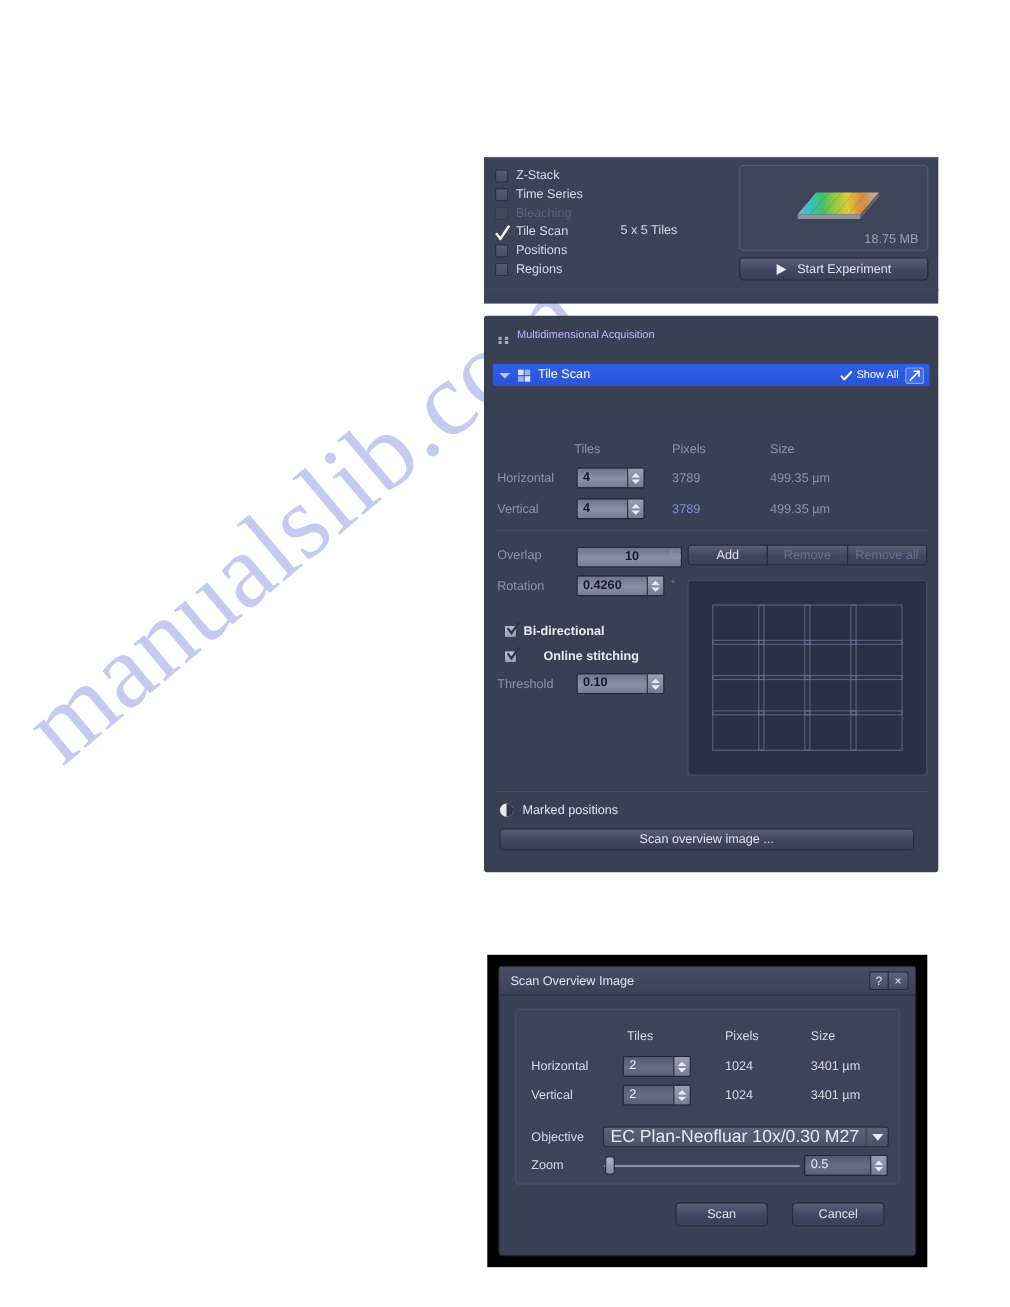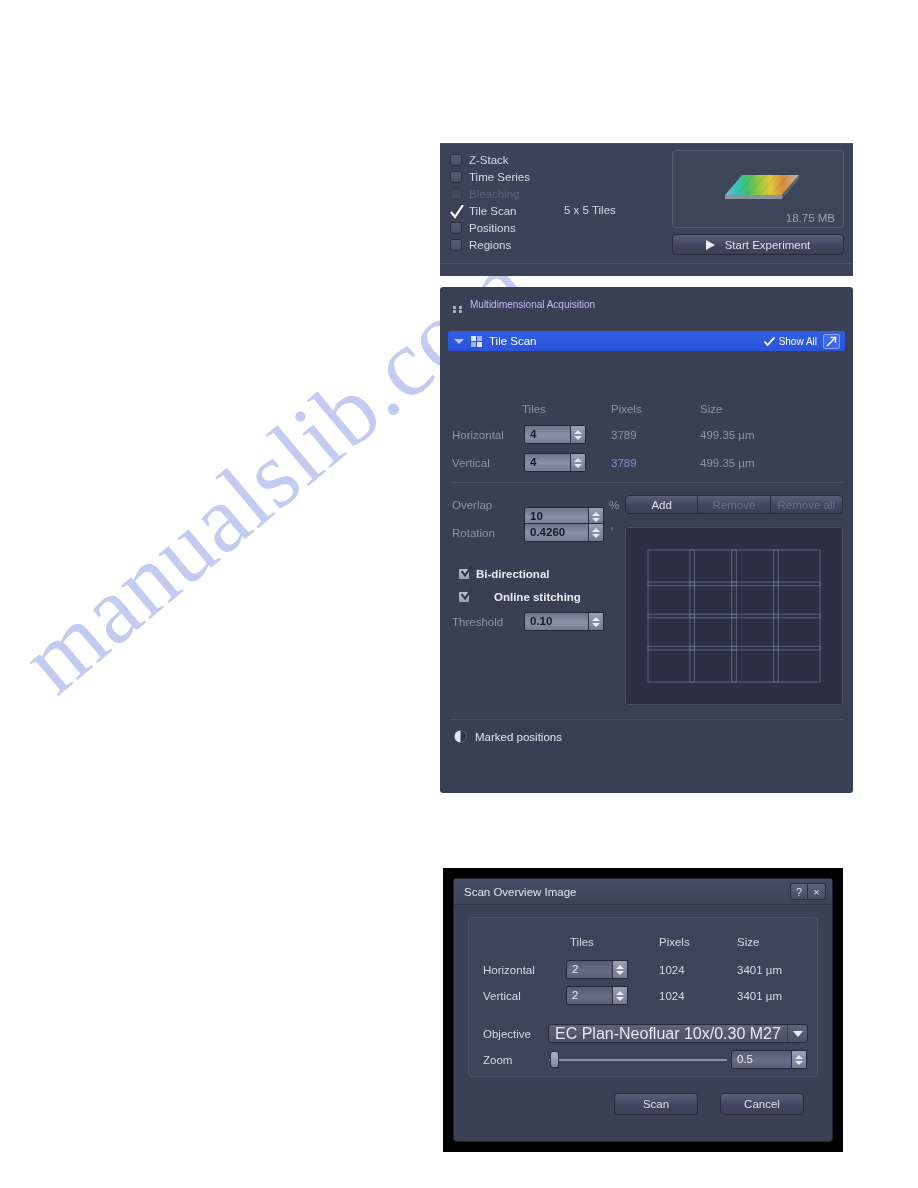--- a/index.html
+++ b/index.html
@@ -421,21 +421,21 @@
             </span>
           </div>
           <div class="val-blue" style="position:absolute;left:171px;top:170px;">3789</div>
           <div class="lbl" style="position:absolute;left:260px;top:170px;">499.35 µm</div>
         </div>
       </div>
 
     <div class="divline b" style="left:10px;top:195px;width:394px;"></div>
 
     <div class="lbl" style="position:absolute;left:12px;top:212px;">Overlap</div>
-    <div class="field" style="position:absolute;left:84px;top:220px;width:80px;">
+    <div class="field" style="position:absolute;left:84px;top:210px;width:96px;flex-direction:column;">
       <span class="fval">10</span>
       <span class="spin">
           <i class="up"></i>
           <i class="down"></i>
         </span>
     </div>
     <div class="lbl" style="position:absolute;left:169px;top:212px;">%</div>
 
     <div class="lbl" style="position:absolute;left:12px;top:240px;">Rotation</div>
     <div class="field" style="position:absolute;left:84px;top:236px;width:80px;">
@@ -504,20 +504,23 @@
     <div class="divline b" style="left:10px;top:432px;width:394px;"></div>
 
     <div style="position:absolute;left:14px;top:443px;display:flex;align-items:center;gap:8px;">
       <svg width="13" height="13" viewBox="0 0 13 13">
         <circle cx="6.5" cy="6.5" r="6" fill="#e4e7f0"></circle>
         <path d="M6.5 0.5 A6 6 0 0 1 6.5 12.5 Z" fill="#30354a"></path>
       </svg>
       <span style="color:#e2e5ee;font-size:11.5px;">Marked positions</span>
     </div>
 
+    <div class="btn" style="position:absolute;left:14px;top:466px;width:377px;height:20px;">
+      <span>Scan overview image ...</span>
+    </div>
   </div>
 
   <div class="panel" id="dlgFrame">
     <div id="dlg">
 
       <div class="dlgTitle">
         <span class="t">Scan Overview Image</span>
         <span class="titlebtns">
           <span class="tbtn">?</span>
           <span class="tbtn">×</span>

